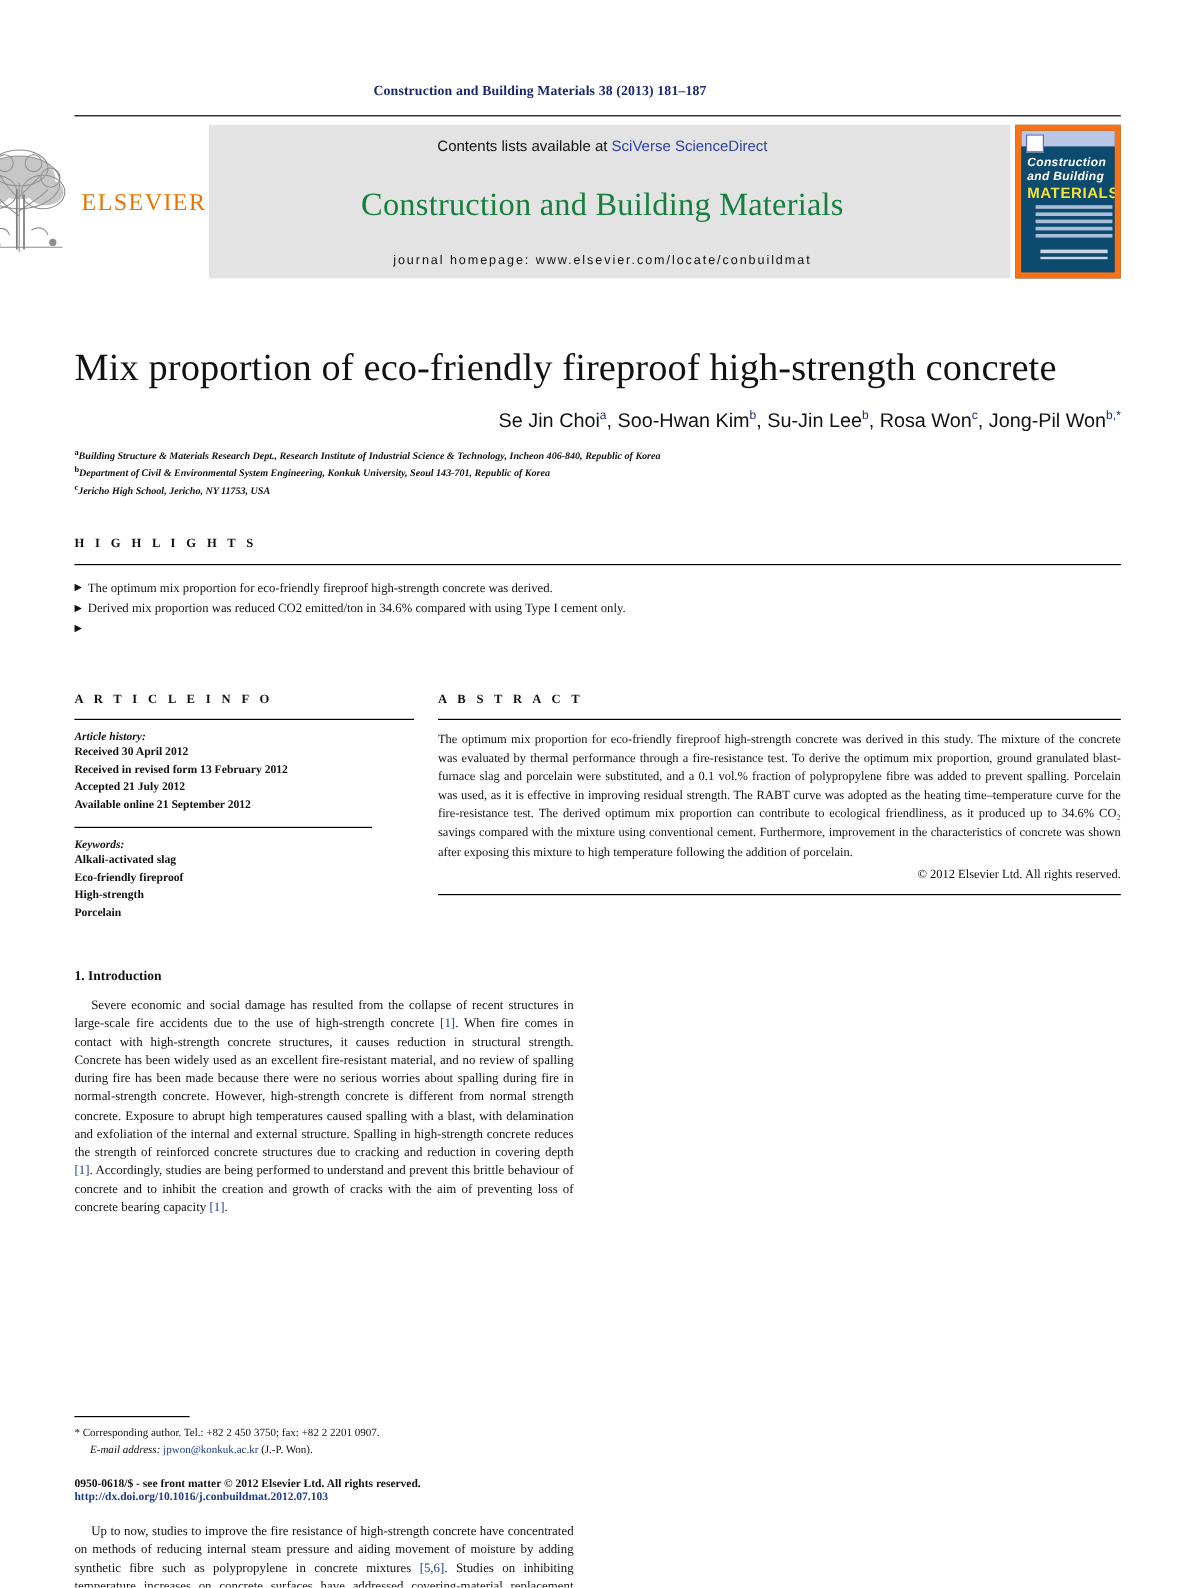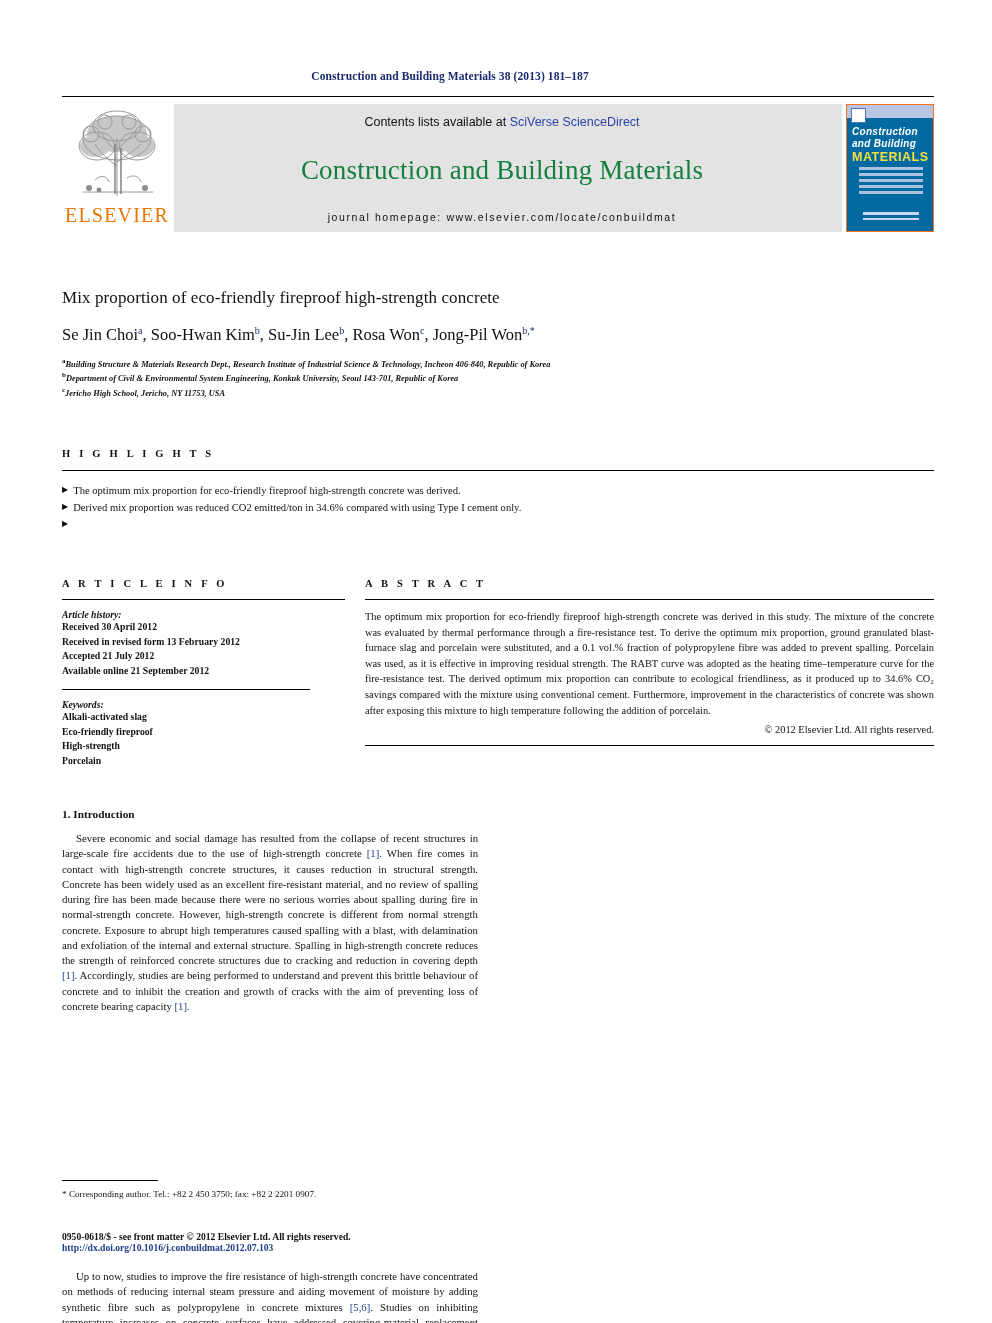--- a/index.html
+++ b/index.html
@@ -21,59 +21,59 @@
     font-family:"Liberation Serif", serif;
     font-weight:bold; font-size:11.5px; color:#1a2a6e;
     letter-spacing:0.1px;
   }
 
   
   .masthead { position:absolute; left:62px; top:96px; width:872px; }
   .mast-rule { border-top:1.6px solid #000; width:872px; }
   .mast-body { display:flex; align-items:stretch; margin-top:7px; height:128px; }
 
-  .elsevier-logo { width:110px; flex:0 0 110px; display:flex; flex-direction:column;
-                   align-items:center; justify-content:flex-start; }
+  .elsevier-logo { width:110px; flex:0 0 110px; display:flex; flex-direction:row;
+                   align-items:center; justify-content:flex-end; }
   .tree-box { width:104px; height:100px; position:relative; }
   .elsevier-word { font-family:"Liberation Serif", serif; font-size:20px; letter-spacing:1.2px;
                    color:#E77500; line-height:1; margin-top:1px; }
 
   .mast-center { flex:1 1 auto; background:#e3e3e3; margin-left:2px; margin-right:4px;
                  display:flex; flex-direction:column; align-items:center;
                  justify-content:space-between; padding:11px 12px 9px 0; }
   .contents-line { font-family:"Liberation Sans", sans-serif; font-size:12.5px; color:#111; }
   .contents-line .sd { color:#2c43a6; }
   .journal-name { font-family:"Liberation Serif", serif; font-size:27px; color:#15803d;
                   letter-spacing:0.2px; }
   .homepage { font-family:"Liberation Sans", sans-serif; font-size:10.5px; color:#111;
               letter-spacing:1.6px; }
 
-  .cover-thumb { width:88px; flex:0 0 88px; background:#0369a1; border:1px solid #f97316;
+  .cover-thumb { width:88px; flex:0 0 88px; background:#0c4a6e; border:5px solid #f97316;
                  position:relative; overflow:hidden; }
   .cover-strip { position:absolute; left:0; top:0; width:88px; height:13px; background:#b9c6e6; }
   .cover-elsbox { position:absolute; left:4px; top:3px; width:15px; height:15px;
                   background:#fff; border:1px solid #5b6fae; }
   .cover-t1, .cover-t2 { position:absolute; left:5px; width:80px;
         font-family:"Liberation Sans", sans-serif; font-style:italic; font-weight:bold;
         font-size:10px; color:#ffffff; letter-spacing:0.3px; }
   .cover-t1 { top:21px; }
   .cover-t2 { top:33px; }
   .cover-t3 { position:absolute; left:5px; top:45px; width:99px;
         font-family:"Liberation Sans", sans-serif; font-weight:bold; font-size:12.5px;
         color:#f4e23c; letter-spacing:0.5px; }
   .cover-blurb { position:absolute; left:12px; top:62px; width:64px; }
   .cover-blurb i { display:block; height:3px; background:#c8d2ea; margin-bottom:3px; opacity:.85; }
   .cover-foot { position:absolute; left:16px; bottom:8px; width:56px; }
   .cover-foot i { display:block; height:2.5px; background:#dfe5f3; margin-bottom:3px; opacity:.9; }
 
   
   .titleblock { position:absolute; left:62px; top:288px; width:872px; }
   h1.paper-title { font-family:"Liberation Serif", serif; font-weight:normal;
-                   font-size:17px; margin:0 0 16px 0; color:#111; letter-spacing:0.1px; }
-  .authors { font-family:Liberation Serif, serif; font-size:16.5px; color:#111; margin-bottom:11px; }
+                   font-size:32px; margin:0 0 16px 0; color:#111; letter-spacing:0.1px; }
+  .authors { font-family:Liberation Sans, sans-serif; font-size:16.5px; color:#111; margin-bottom:11px;text-align:right; }
   .authors sup { font-size:10px; color:#1a2a6e; vertical-align:super; }
   .affil { font-family:"Liberation Serif", serif; font-style:italic; font-weight:bold;
            font-size:8.4px; color:#111; line-height:1.45; }
   .affil sup { font-style:normal; font-size:7px; vertical-align:super; }
 
   
   .sec-head { font-family:"Liberation Serif", serif; font-weight:bold; font-size:10.5px;
               letter-spacing:3.2px; color:#111; }
   .rule { border-top:1.1px solid #000; }
 
@@ -277,20 +277,25 @@
       <p class="body">Up to now, studies to improve the fire resistance of high-strength concrete have concentrated on methods of reducing internal steam pressure and aiding movement of moisture by adding synthetic fibre such as polypropylene in concrete mixtures <span class="cite">[5,6]</span>. Studies on inhibiting temperature increases on concrete surfaces have addressed covering-material replacement technologies, such as fireproof board, paint, spray painting, and mortar, as well as the problems of reduction of construction efficiency when adding synthetic fibre <span class="cite">[4,7]</span>. One way to protect scattering of concrete due to spalling is through reinforcement with wire mesh and steel panels. However, such a method only supplements the weak fire resistance of high-strength concrete. It does not inhibit the reduction of bearing capacity from direct spalling in case of actual fire <span class="cite">[6]</span>. The unit quantity of cement used in concrete making was increased to strengthen the concrete. About 870 kg of CO<sub>2</sub> is said to be emitted in the production of 1 ton of Portland cement <span class="cite">[15]</span>. The production of ordinary Portland cement (OPC), which is the main material of concrete, consumes a lot of resources and energy and also results in the emission of greenhouse gases such as CO<sub>2</sub>, SO<sub>2</sub>, and NO<sub>x</sub>, which cause global warming, and it has the additional problem of depleting resources. Especially, the cement industry generates 4.4% of global CO<sub>2</sub> emission, and it is a main target for reduction of greenhouse gases <span class="cite">[2]</span>.</p>
     </div>
   </div>
 
   <div class="footnote">
     <div class="fn-rule"></div>
     <div class="fn-line">
       <span>*</span>
       <span>Corresponding author. Tel.: +82 2 450 3750; fax: +82 2 2201 0907.</span>
     </div>
+    <div class="fn-line" style="padding-left:13px; text-indent:0;">
+      <em>E-mail address:</em>
+      <span class="fn-mail">jpwon@konkuk.ac.kr</span>
+      <span>(J.-P. Won).</span>
+    </div>
   </div>
 
   <div class="colophon">
     <div class="issn">0950-0618/$ - see front matter © 2012 Elsevier Ltd. All rights reserved.</div>
     <div class="doi">http://dx.doi.org/10.1016/j.conbuildmat.2012.07.103</div>
   </div>
 
 </div>
 
 </body></html>

